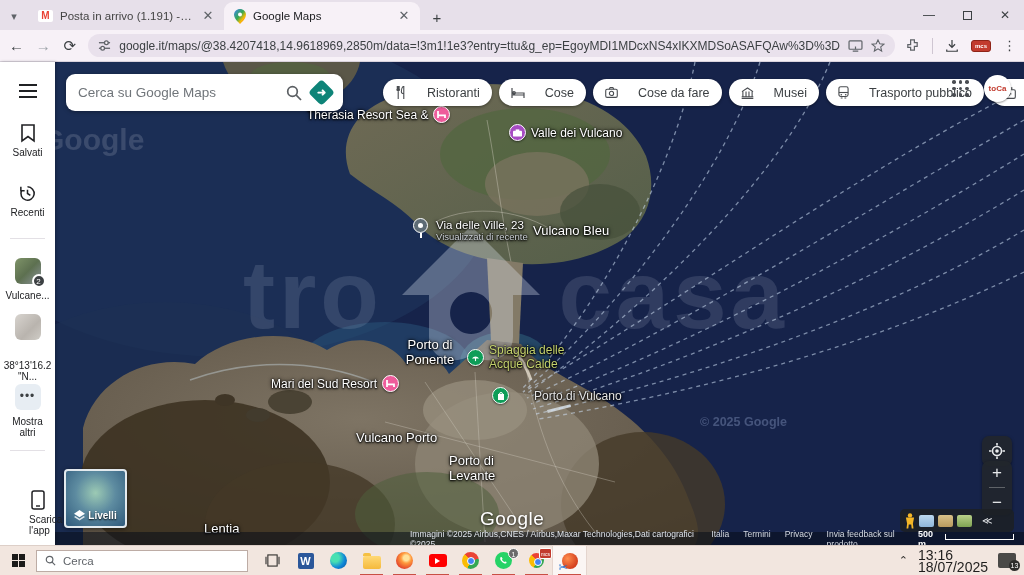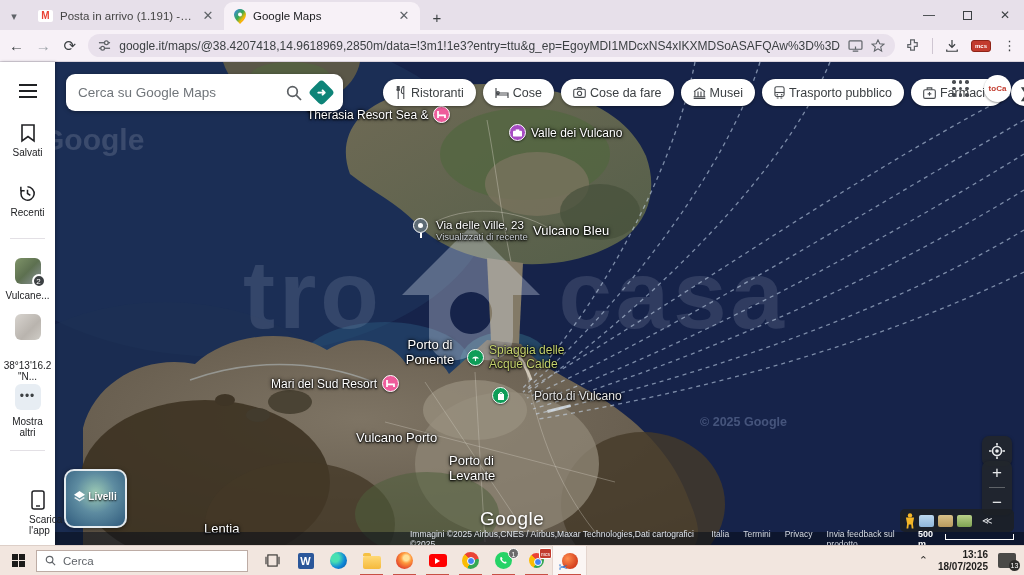--- a/index.html
+++ b/index.html
@@ -45,35 +45,35 @@
   .poi-ic { width:17px; height:17px; border-radius:50%; border:1.5px solid #fff; display:flex; align-items:center; justify-content:center; box-shadow:0 1px 2px rgba(0,0,0,.5); flex:none; }
   .poi-row { position:absolute; display:flex; align-items:center; gap:5px; }
   .wmark { position:absolute; top:158px; left:188px; width:545px; display:flex; align-items:center; justify-content:space-between; pointer-events:none; }
   .wmark .wtxt { font-size:96px; font-weight:bold; color:rgba(225,235,250,0.13); letter-spacing:4px; line-height:1; }
   .glogo { position:absolute; left:425px; top:446px; color:#fff; font-size:19px; font-weight:500; letter-spacing:.5px; text-shadow:0 1px 3px rgba(0,0,0,.8); }
   .copyr { position:absolute; left:645px; top:353px; color:rgba(170,190,230,0.32); font-size:12.5px; font-weight:700; }
   .attrbar { position:absolute; left:0; bottom:0; width:969px; height:13px; background:rgba(8,12,24,0.55); display:flex; align-items:center; font-size:8.5px; color:#dfe3ea; }
   .attrbar .links { display:flex; gap:14px; margin-left:16px; color:#d4d9e2; }
   .scale { margin-left:auto; margin-right:10px; display:flex; align-items:center; gap:4px; color:#fff; font-size:9px; }
   .scale .bar { width:76px; height:6px; border-left:1px solid #fff; border-right:1px solid #fff; border-bottom:1px solid #fff; margin-bottom:3px; }
-  .livelli { position:absolute; left:9px; top:407px; width:63px; height:59px; border-radius:10px; border:2px solid rgba(255,255,255,.85); background:radial-gradient(circle at 50% 40%, #9ccab4 0%, #5d8ba0 45%, #2f5a7c 100%); box-shadow:0 1px 4px rgba(0,0,0,.5); display:flex; justify-content:center; }
+  .livelli { position:absolute; left:9px; top:407px; width:63px; height:59px; border-radius:4px; border:2px solid rgba(255,255,255,.85); background:radial-gradient(circle at 50% 40%, #9ccab4 0%, #5d8ba0 45%, #2f5a7c 100%); box-shadow:0 1px 4px rgba(0,0,0,.5); display:flex; align-items:flex-end; justify-content:center; }
   .livelli .lab { display:flex; align-items:center; gap:3px; color:#fff; font-size:10px; font-weight:bold; text-shadow:0 1px 2px #000; margin-bottom:5px; }
   .ctl { position:absolute; background:rgba(34,38,45,0.92); border-radius:7px; color:#e8eaed; box-shadow:0 1px 3px rgba(0,0,0,.5); }
   .locate { left:927px; top:374px; width:30px; height:30px; display:flex; align-items:center; justify-content:center; }
   .zoomctl { left:927px; top:399px; width:30px; height:54px; display:flex; flex-direction:column; align-items:center; justify-content:space-around; font-size:17px; }
   .zoomctl .zline { width:16px; height:1px; background:#5f6368; }
   .imgbar { position:absolute; left:845px; top:447px; width:114px; height:23px; background:rgba(28,32,38,0.9); border-radius:5px; display:flex; align-items:center; padding:0 5px; gap:4px; }
   .lthumb { width:15px; height:12px; border-radius:2px; }
   .searchwrap { position:absolute; left:11px; top:12px; width:277px; height:37px; background:#fff; border-radius:9px; box-shadow:0 1px 4px rgba(0,0,0,.35); display:flex; align-items:center; padding:0 12px; gap:10px; z-index:20; }
   .searchwrap input { flex:1; border:none; outline:none; font-size:13.5px; color:#202124; background:transparent; font-family:"Liberation Sans",sans-serif; }
   .searchwrap input::placeholder { color:#70757a; }
   .dirbtn { width:19px; height:19px; background:#0e8478; transform:rotate(45deg); border-radius:4px; display:flex; align-items:center; justify-content:center; flex:none; }
   .dirbtn span { transform:rotate(-45deg); color:#fff; font-size:11px; font-weight:bold; }
   .chips { position:absolute; left:328px; top:17px; display:flex; gap:7px; align-items:center; z-index:20; }
-  .chip { height:27px; background:#fff; border-radius:14px; display:flex; align-items:center; gap:4px; padding:0 12px; font-size:12.5px; color:#3c4043; box-shadow:0 1px 3px rgba(0,0,0,.4); white-space:nowrap; }
+  .chip { height:27px; background:#fff; border-radius:14px; display:flex; align-items:center; gap:20px; padding:0 12px; font-size:12.5px; color:#3c4043; box-shadow:0 1px 3px rgba(0,0,0,.4); white-space:nowrap; }
   .chip-more { width:27px; height:27px; background:#fff; border-radius:50%; box-shadow:0 1px 3px rgba(0,0,0,.4); display:flex; align-items:center; justify-content:center; color:#3c4043; font-size:14px; }
   .appsgrid { position:absolute; left:897px; top:18px; width:17px; height:17px; display:grid; grid-template-columns:repeat(3,1fr); gap:2.5px; z-index:20; }
   .appsgrid i { width:3.5px; height:3.5px; border-radius:50%; background:#4a4d52; }
   .avatar { position:absolute; left:929px; top:13px; width:27px; height:27px; border-radius:50%; background:#fff; box-shadow:0 1px 2px rgba(0,0,0,.4); display:flex; align-items:center; justify-content:center; color:#c23b2e; font-size:8px; font-weight:bold; z-index:20; }
   .pin-marker { position:absolute; width:16px; height:16px; }
   .pin-marker .head { width:15px; height:15px; background:#5d6b75; border:1.5px solid #fff; border-radius:50%; display:flex; align-items:center; justify-content:center; }
   .pin-marker .head i { width:5px; height:5px; background:#fff; border-radius:50%; }
   .pin-marker .tip { width:2px; height:5px; background:#fff; margin:0 auto; }
 
   
@@ -82,21 +82,21 @@
   .winlogo { display:grid; grid-template-columns:6px 6px; grid-template-rows:6px 6px; gap:1px; }
   .winlogo i { background:#1b1a19; }
   .tsearch { width:212px; height:22px; background:#fff; border:1px solid #bdaca5; display:flex; align-items:center; gap:7px; padding:0 8px; }
   .tsearch input { border:none; outline:none; font-size:11.5px; color:#444; width:150px; background:transparent; font-family:"Liberation Sans",sans-serif; }
   .tsearch input::placeholder { color:#5f6368; }
   .tbtn { width:33px; height:30px; display:flex; align-items:center; justify-content:center; position:relative; }
   .tbtn .underline { position:absolute; bottom:0; left:5px; right:5px; height:2px; background:#c94f44; }
   .tbtn.active { background:rgba(255,255,255,.65); outline:1px solid #e4d5ce; }
   .tbadge { position:absolute; top:2px; right:1px; background:#6b6b6b; color:#fff; border-radius:50%; width:11px; height:11px; font-size:7px; line-height:11px; text-align:center; border:1px solid #fff; }
   .tray { margin-left:auto; display:flex; align-items:center; gap:10px; padding-right:8px; }
-  .clock { font-size:10px; color:#1f1e1d; text-align:right; line-height:12px;font-weight:bold; }
+  .clock { font-size:14px; color:#1f1e1d; line-height:12px; }
   .notif { position:relative; width:18px; height:15px; background:#4a4947; border-radius:2px; }
   .notif .nbadge { position:absolute; right:-4px; bottom:-3px; background:#2d2c2b; color:#fff; border-radius:50%; width:11px; height:11px; font-size:7px; line-height:11px; text-align:center; }
   .yt-ic { width:18px; height:13px; background:#f00; border-radius:3px; display:flex; align-items:center; justify-content:center; }
   .yt-ic i { width:0; height:0; border-left:5px solid #fff; border-top:3.5px solid transparent; border-bottom:3.5px solid transparent; }
   .chrome-ic { position:relative; width:17px; height:17px; border-radius:50%; background:conic-gradient(from -40deg,#ea4335 0 33%,#34a853 33% 67%,#fbbc05 67% 100%); }
   .chrome-ic::after { content:""; position:absolute; left:4.5px; top:4.5px; width:8px; height:8px; background:#4285f4; border:1.5px solid #fff; border-radius:50%; box-sizing:border-box; }
   .folder-ic { position:relative; width:18px; height:13px; background:linear-gradient(#ffd976,#f5b93c); border-radius:2px; margin-top:3px; }
   .folder-ic::before { content:""; position:absolute; top:-3px; left:0; width:8px; height:3px; background:#f5c043; border-radius:2px 2px 0 0; }
   .ff-ic { width:17px; height:17px; border-radius:50%; background:radial-gradient(circle at 60% 35%,#ffe29a 0 18%,#ff9a3c 35%,#e3432a 75%,#b5301f 100%); }
   .edge-ic { width:17px; height:17px; border-radius:50%; background:radial-gradient(circle at 30% 35%,#49e0b2 0 25%,#0f86d8 60%,#0a4f93 100%); }

